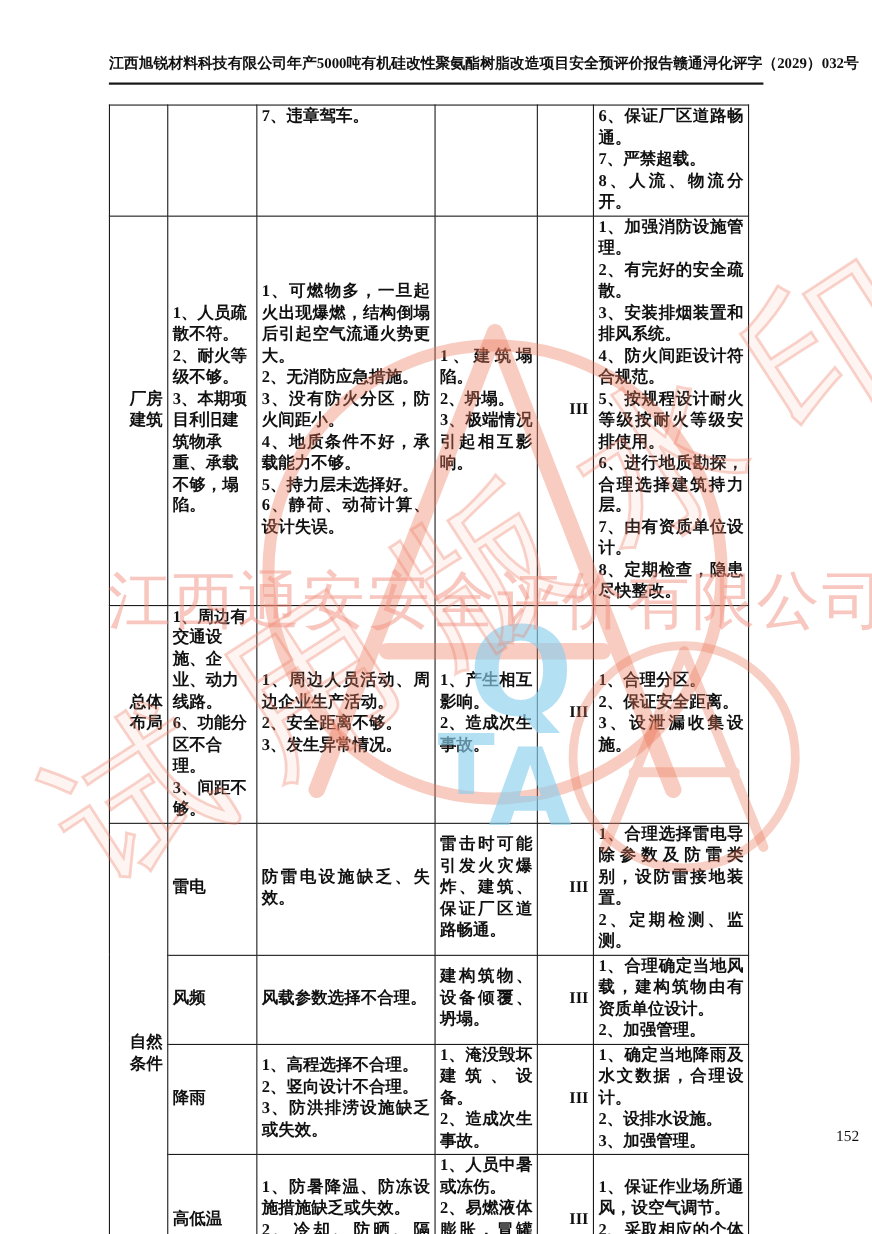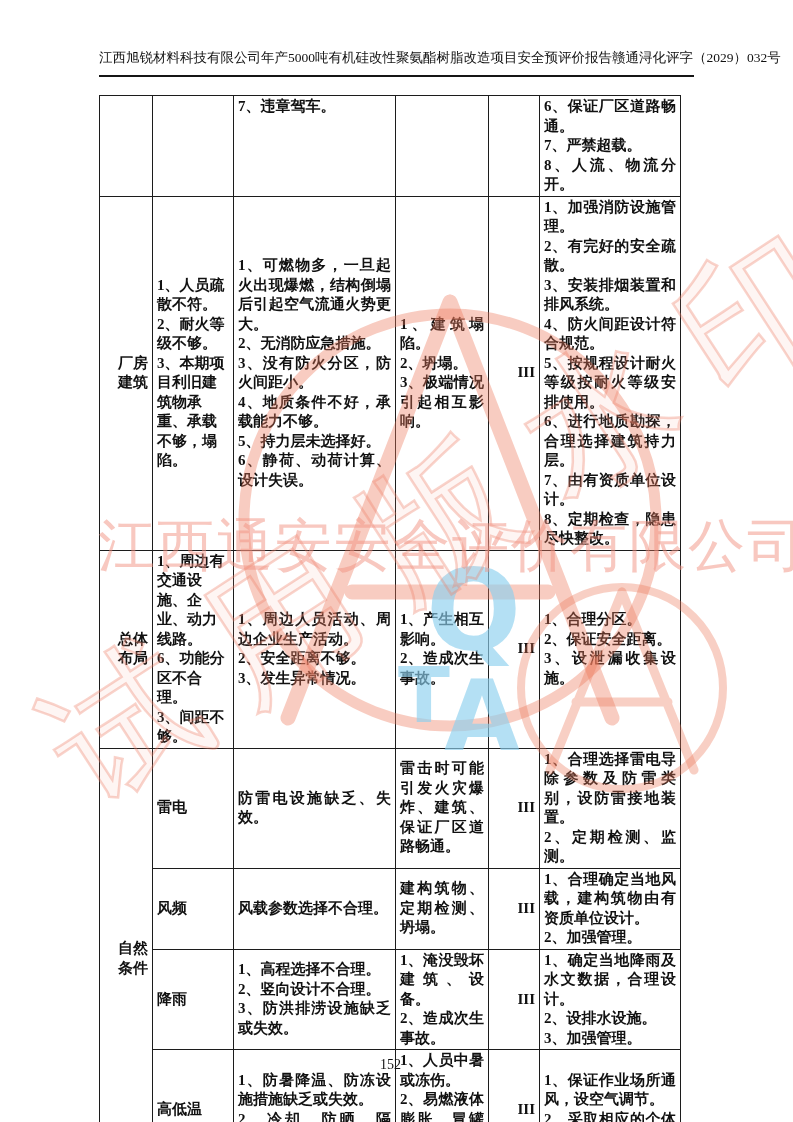--- a/index.html
+++ b/index.html
@@ -8,21 +8,21 @@
     width:793px;height:1122px;
     background:#ffffff;
     overflow:hidden;
     font-family:"Liberation Serif","DejaVu Serif",serif;
     color:#111;
   }
   
   #hdr{
     position:absolute;left:99px;top:49px;width:595px;
     display:flex;justify-content:space-between;align-items:flex-end;
-    font-size:13.5px;font-weight:normal;white-space:nowrap;
+    font-size:13.5px;font-weight:bold;white-space:nowrap;
   }
   #hdr-rule{
     position:absolute;left:99px;top:75px;width:595px;height:2px;background:#151515;
   }
   
   table.doc{
     position:absolute;left:99px;top:95px;
     border-collapse:collapse;table-layout:fixed;
     width:581px;
     font-size:15px;line-height:19.5px;
@@ -35,22 +35,22 @@
     word-break:break-all;
     overflow:hidden;
     font-weight:bold;
   }
   td.c-cat{text-align:right;padding:1px 2px;}
   td.c-sub{text-align:left;padding-left:5px;}
   td.c-haz,td.c-cons,td.c-meas{text-align:justify;}
   td.c-lvl{text-align:right;}
   
   #pgnum{
-    position:absolute;left:0;top:1057px;width:781px;
-    text-align:center;font-size:14px;
+    position:absolute;left:0;top:1026px;width:781px;
+    text-align:right;font-size:14px;
   }
   
   #wm{
     position:absolute;inset:0;z-index:6;pointer-events:none;
   }
   #wm svg{position:absolute;left:0;top:0;}
   #wm-company{
     position:absolute;left:98px;top:508px;
     font-family:"Liberation Sans","DejaVu Sans",sans-serif;
     font-size:57px;letter-spacing:2px;white-space:nowrap;
@@ -145,21 +145,21 @@
         <td class="c-sub">雷电</td>
         <td class="c-haz">防雷电设施缺乏、失效。</td>
         <td class="c-cons">雷击时可能引发火灾爆炸、建筑、保证厂区道路畅通。</td>
         <td class="c-lvl">III</td>
         <td class="c-meas">1、合理选择雷电导除参数及防雷类别，设防雷接地装置。
 2、定期检测、监测。</td>
       </tr>
       <tr style="height:81px">
         <td class="c-sub">风频</td>
         <td class="c-haz">风载参数选择不合理。</td>
-        <td class="c-cons">建构筑物、定期检测、坍塌。</td>
+        <td class="c-cons">建构筑物、设备倾覆、坍塌。</td>
         <td class="c-lvl">III</td>
         <td class="c-meas">1、合理确定当地风载，建构筑物由有资质单位设计。
 2、加强管理。</td>
       </tr>
       <tr style="height:80px">
         <td class="c-sub">降雨</td>
         <td class="c-haz">1、高程选择不合理。
 2、竖向设计不合理。
 3、防洪排涝设施缺乏或失效。</td>
         <td class="c-cons">1、淹没毁坏建筑、设备。

